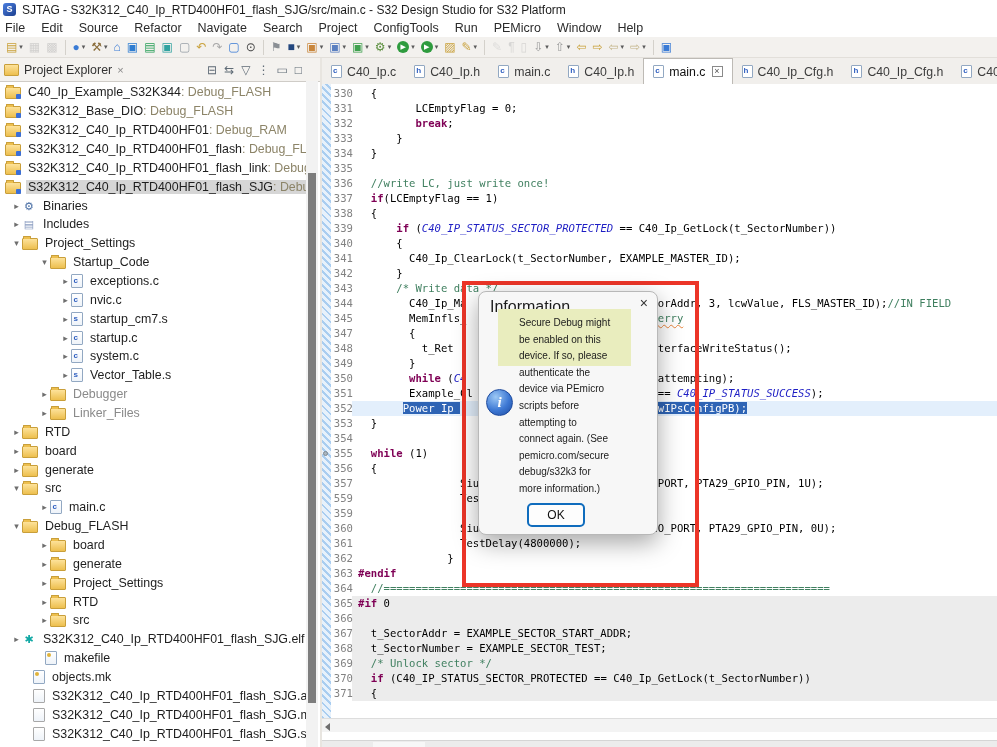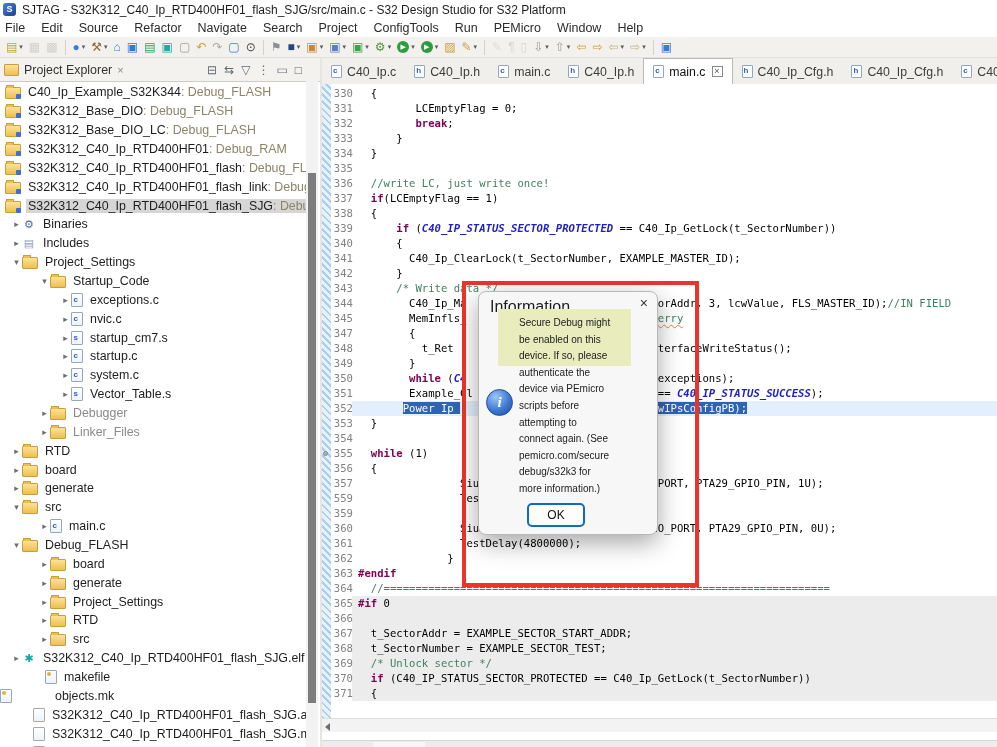--- a/index.html
+++ b/index.html
@@ -66,21 +66,21 @@
       background:repeating-linear-gradient(45deg,#a9cdf0 0 2px,#e7f1fb 2px 5px);}
   #code{position:absolute;left:0;top:0;width:675px;padding-top:2px;font-family:"DejaVu Sans Mono",monospace;font-size:10.6px;}
   .cl{position:relative;height:15px;}
   .cl.dim::before{content:"";position:absolute;left:30px;right:0;top:0;bottom:0;background:#ececec;}
   .cl.hl::before{content:"";position:absolute;left:30px;right:0;top:0;bottom:0;background:#e3effc;}
   .ln{position:absolute;left:9px;width:22px;text-align:right;color:#828282;line-height:15px;}
   .ct{position:absolute;left:36px;top:0;line-height:15px;white-space:pre;color:#000;}
   .mkdot{position:absolute;left:1px;top:5px;width:5px;height:5px;border-radius:50%;background:#aab6bf;border:1px solid #7c8892;box-sizing:border-box;}
   .k{color:#7f0055;font-weight:bold;}
   .c{color:#3f7f5f;}
-  .m{color:#1d1dc4;font-style:italic;font-weight:bold;}
+  .m{color:#1d1dc4;font-style:italic;}
   .w{color:#3f7f5f;text-decoration:underline wavy #e8843c 1px;text-underline-offset:2px;}
   .sw{background:#2e64b5;color:#fff;}
   #hscroll{position:absolute;left:0;top:660px;width:675px;height:14px;background:#f3f3f3;border-top:1px solid #ddd;box-sizing:border-box;}
   #harrow{position:absolute;left:3px;top:4px;width:0;height:0;border-top:4px solid transparent;border-bottom:4px solid transparent;
           border-right:5px solid #6e6e6e;}
   #bstrip{position:absolute;left:0;top:682px;width:675px;height:7px;background:#ececec;border-top:1px solid #d5d5d5;box-sizing:border-box;}
   #bstrip .seg{position:absolute;left:51px;top:1px;width:52px;height:6px;background:#f7f7f7;}
   
   #redbox{position:absolute;left:462px;top:281px;width:237px;height:306px;border:4px solid #ec3528;z-index:30;box-sizing:border-box;}
   
@@ -262,24 +262,20 @@
     </div>
     <div id="tree">
         <div class="trow" title="C40_Ip_Example_S32K344" style="padding-left: 5px;">
           <span class="ti proj"></span>
           <span class="tlab"><span>C40_Ip_Example_S32K344</span><span class="sfx">: Debug_FLASH</span></span>
         </div>
         <div class="trow" title="S32K312_Base_DIO" style="padding-left: 5px;">
           <span class="ti proj"></span>
           <span class="tlab"><span>S32K312_Base_DIO</span><span class="sfx">: Debug_FLASH</span></span>
         </div>
-        <div class="trow" title="S32K312_Base_DIO_LC" style="padding-left: 5px;">
-          <span class="ti proj"></span>
-          <span class="tlab"><span>S32K312_Base_DIO_LC</span><span class="sfx">: Debug_FLASH</span></span>
-        </div>
         <div class="trow" title="S32K312_C40_Ip_RTD400HF01" style="padding-left: 5px;">
           <span class="ti proj"></span>
           <span class="tlab"><span>S32K312_C40_Ip_RTD400HF01</span><span class="sfx">: Debug_RAM</span></span>
         </div>
         <div class="trow" title="S32K312_C40_Ip_RTD400HF01_flash" style="padding-left: 5px;">
           <span class="ti proj"></span>
           <span class="tlab"><span>S32K312_C40_Ip_RTD400HF01_flash</span><span class="sfx">: Debug_FLASH</span></span>
         </div>
         <div class="trow" title="S32K312_C40_Ip_RTD400HF01_flash_link" style="padding-left: 5px;">
           <span class="ti proj"></span>
@@ -406,21 +402,21 @@
         </div>
         <div class="trow" title="S32K312_C40_Ip_RTD400HF01_flash_SJG.elf - [arm/le]" style="padding-left: 11px;">
           <span class="chev">▸</span>
           <span class="ti gl" style="color: rgb(16, 168, 164);">✱</span>
           <span class="tlab"><span>S32K312_C40_Ip_RTD400HF01_flash_SJG.elf - [arm/le]</span></span>
         </div>
         <div class="trow" title="makefile" style="padding-left: 45px;">
           <span class="ti mk"></span>
           <span class="tlab"><span>makefile</span></span>
         </div>
-        <div class="trow" title="objects.mk" style=" gap: 36px;">
+        <div class="trow" title="objects.mk" style="padding-left: 33px;">
           <span class="ti mk"></span>
           <span class="tlab"><span>objects.mk</span></span>
         </div>
         <div class="trow" title="S32K312_C40_Ip_RTD400HF01_flash_SJG.args" style="padding-left: 33px;">
           <span class="ti doc"></span>
           <span class="tlab"><span>S32K312_C40_Ip_RTD400HF01_flash_SJG.args</span></span>
         </div>
         <div class="trow" title="S32K312_C40_Ip_RTD400HF01_flash_SJG.map" style="padding-left: 33px;">
           <span class="ti doc"></span>
           <span class="tlab"><span>S32K312_C40_Ip_RTD400HF01_flash_SJG.map</span></span>
@@ -547,21 +543,21 @@
           <div class="cl">
             <span class="ln">348</span>
             <span class="ct"><span class="p">          t_Ret</span><span class="gp">                               </span><span class="p">nterfaceWriteStatus();</span></span>
           </div>
           <div class="cl">
             <span class="ln">349</span>
             <span class="ct"><span class="p">        }</span></span>
           </div>
           <div class="cl">
             <span class="ln">350</span>
-            <span class="ct"><span class="p">        </span><span class="k">while</span><span class="p"> (</span><span class="m">C4</span><span class="gp">                              </span><span class="p">exceptions);</span></span>
+            <span class="ct"><span class="p">        </span><span class="k">while</span><span class="p"> (</span><span class="m">C4</span><span class="gp">                              </span><span class="p">attempting);</span></span>
           </div>
           <div class="cl">
             <span class="ln">351</span>
             <span class="ct"><span class="p">        Example_Cl</span><span class="gp">                           </span><span class="p">e == </span><span class="m">C40_IP_STATUS_SUCCESS</span><span class="p">);</span></span>
           </div>
           <div class="cl hl">
             <span class="ln">352</span>
             <span class="ct"><span class="p">       </span><span class="sw">Power_Ip_</span><span class="gp">                              </span><span class="sw">HwIPsConfigPB);</span></span>
           </div>
           <div class="cl">

